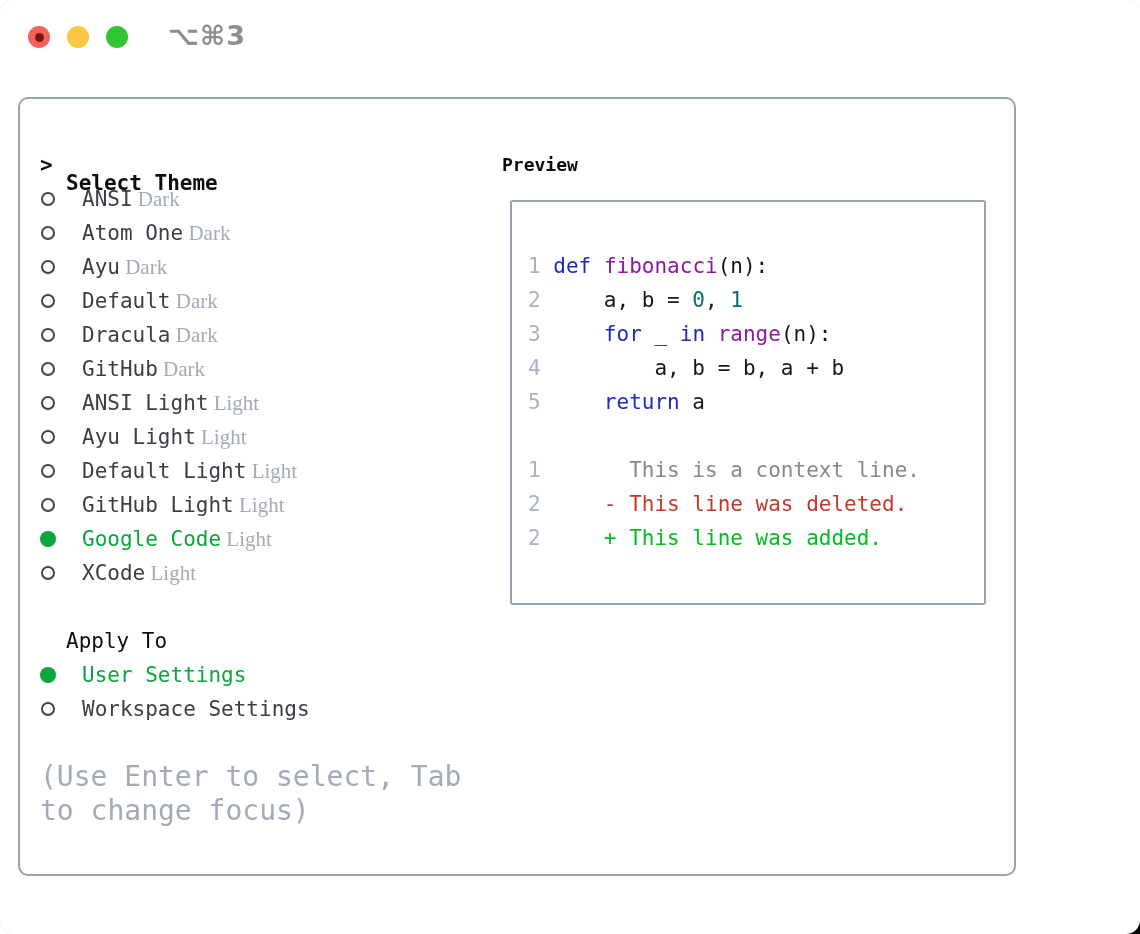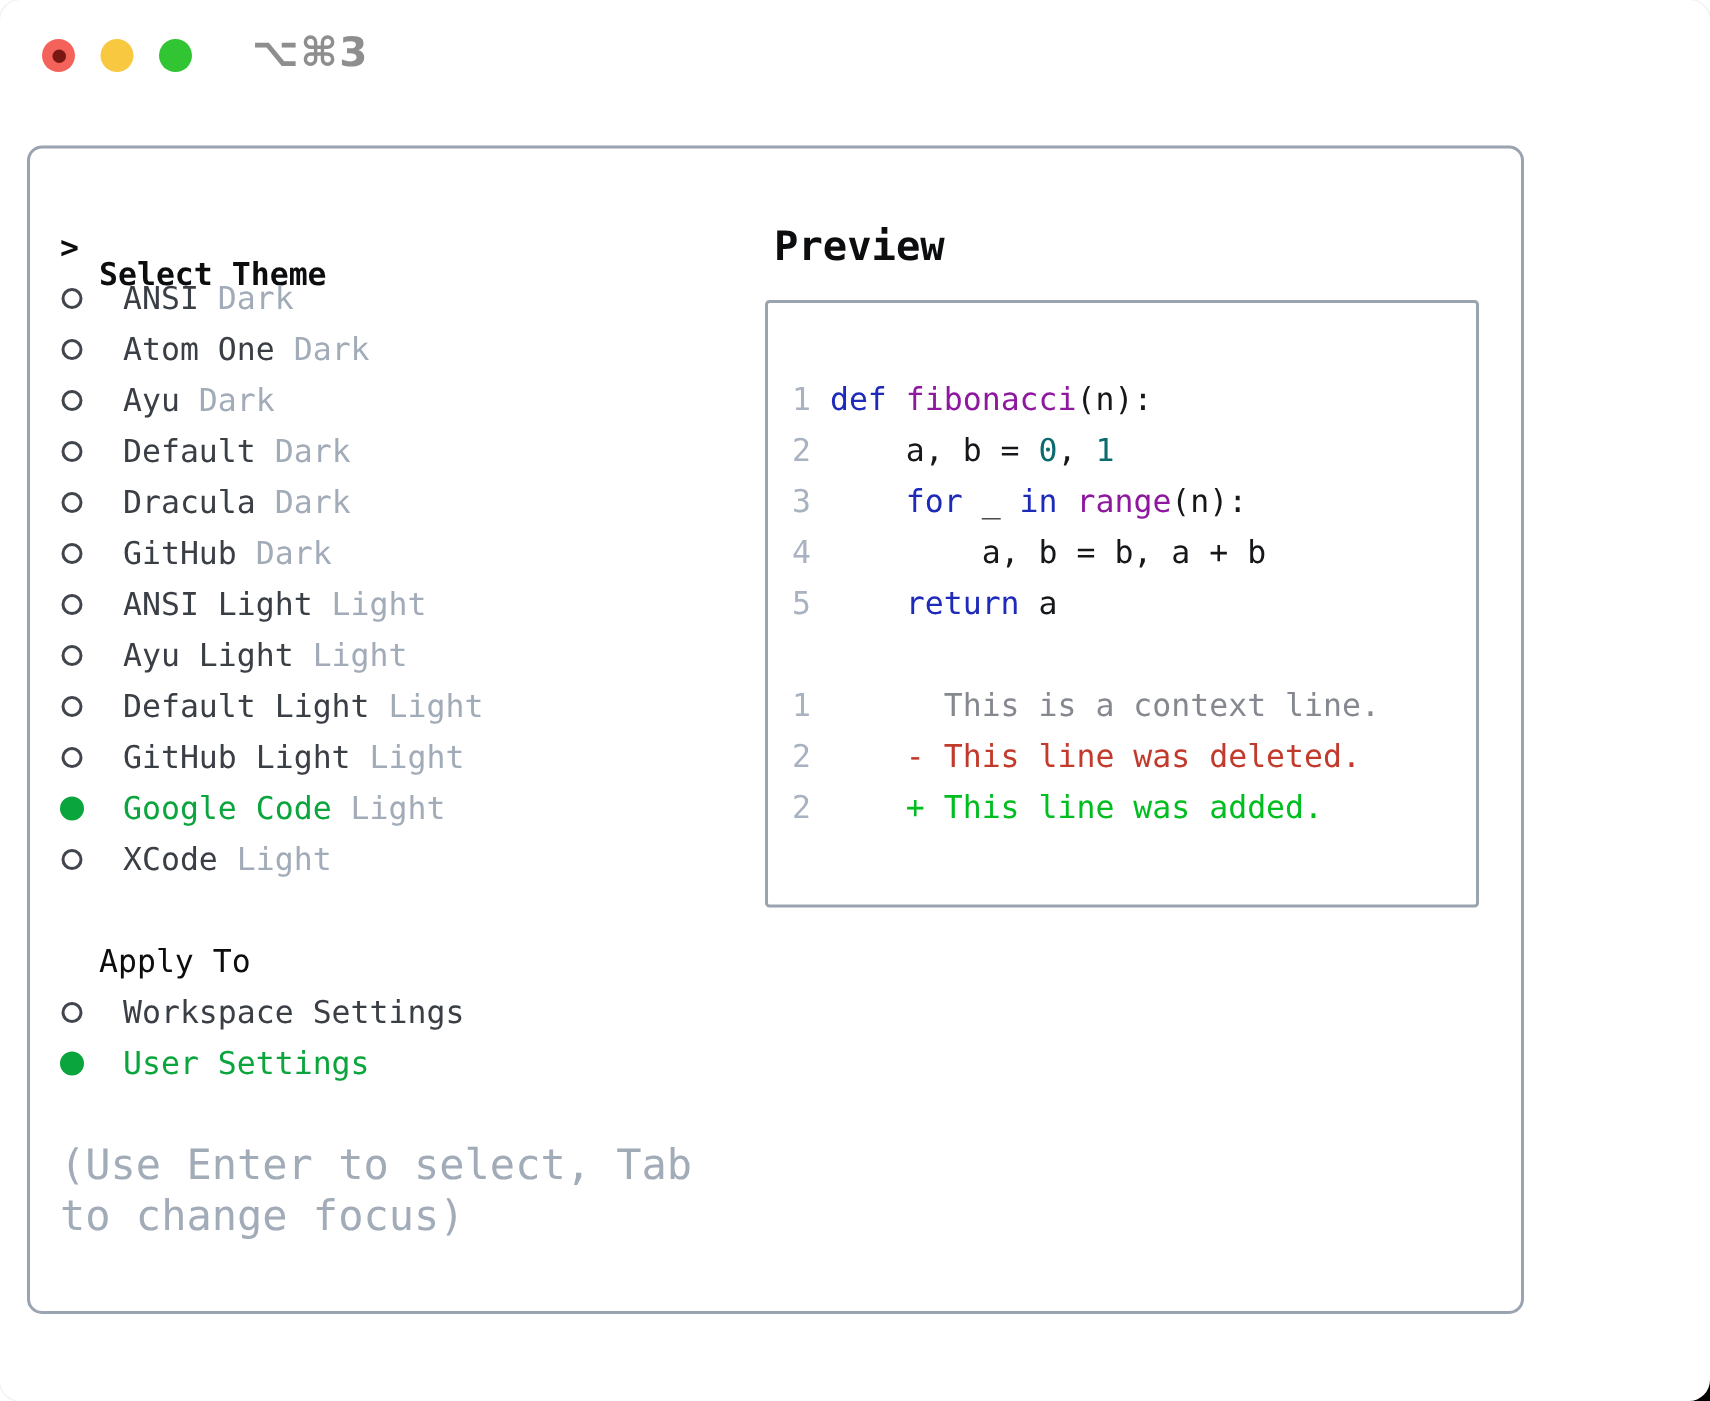--- a/index.html
+++ b/index.html
@@ -40,28 +40,28 @@
   }
   .left-col{position:absolute;left:20px;top:49px;font-size:21px;line-height:34px;color:var(--item-text);}
   .row{height:34px;display:flex;align-items:center;white-space:pre;}
   .marker{display:inline-flex;width:26px;align-items:center;}
   .cursor-glyph{font-weight:bold;color:var(--heading-text);}
   .radio{width:14px;height:14px;border-radius:50%;border:2px solid var(--radio-stroke);box-sizing:border-box;margin-left:1px;}
   .radio.filled{width:16px;height:16px;border:none;background:var(--accent-green);margin-left:0;}
   .header-label{font-weight:bold;color:var(--heading-text);margin-top:36px;}
   .item-label{color:var(--item-text);margin-left:16px;}
   .row.selected .item-label{color:var(--accent-green);}
-  .variant{color:var(--muted-text);}
+  .variant{color:var(--muted-text);font-family:Liberation Serif, serif;}
   .applyto-label{color:var(--heading-text);}
   .spacer{height:34px;}
   .hint{width:432px;color:var(--muted-text);font-size:28px;line-height:34px;}
   
   .preview-label{
     position:absolute;left:482px;top:49px;height:34px;line-height:34px;
-    font-size:27px;font-weight:bold;color:var(--heading-text);margin-left:14px;
+    font-size:18px;font-weight:bold;color:var(--heading-text);
   }
   .preview-box{
     position:absolute;left:490px;top:101px;width:476px;height:405px;box-sizing:border-box;
     border:2px solid var(--panel-border);border-radius:3px;background:#fff;
     padding:47px 12px 16px 16px;overflow:hidden;
   }
   .cline{height:34px;line-height:34px;font-size:21px;white-space:pre;}
   .lnum{display:inline-block;width:1ch;margin-right:1ch;color:var(--line-number);text-align:right;}
   .tok-kw{color:var(--keyword-blue);}
   .tok-typ{color:var(--type-purple);}
@@ -113,22 +113,22 @@
         </div>
 
       <div class="spacer"></div>
 
       <div class="row">
         <span class="marker"></span>
         <span class="applyto-label">Apply To</span>
       </div>
 
       <div id="apply-list">
+          <div class="row item selected"><span class="marker"><span class="radio filled"></span></span><span class="item-label">User Settings</span></div>
           <div class="row item"><span class="marker"><span class="radio"></span></span><span class="item-label">Workspace Settings</span></div>
-          <div class="row item selected"><span class="marker"><span class="radio filled"></span></span><span class="item-label">User Settings</span></div>
         </div>
 
       <div class="spacer"></div>
 
       <div class="hint">(Use Enter to select, Tab to change focus)</div>
     </div>
 
     <div class="preview-label">Preview</div>
 
     <div class="preview-box">

